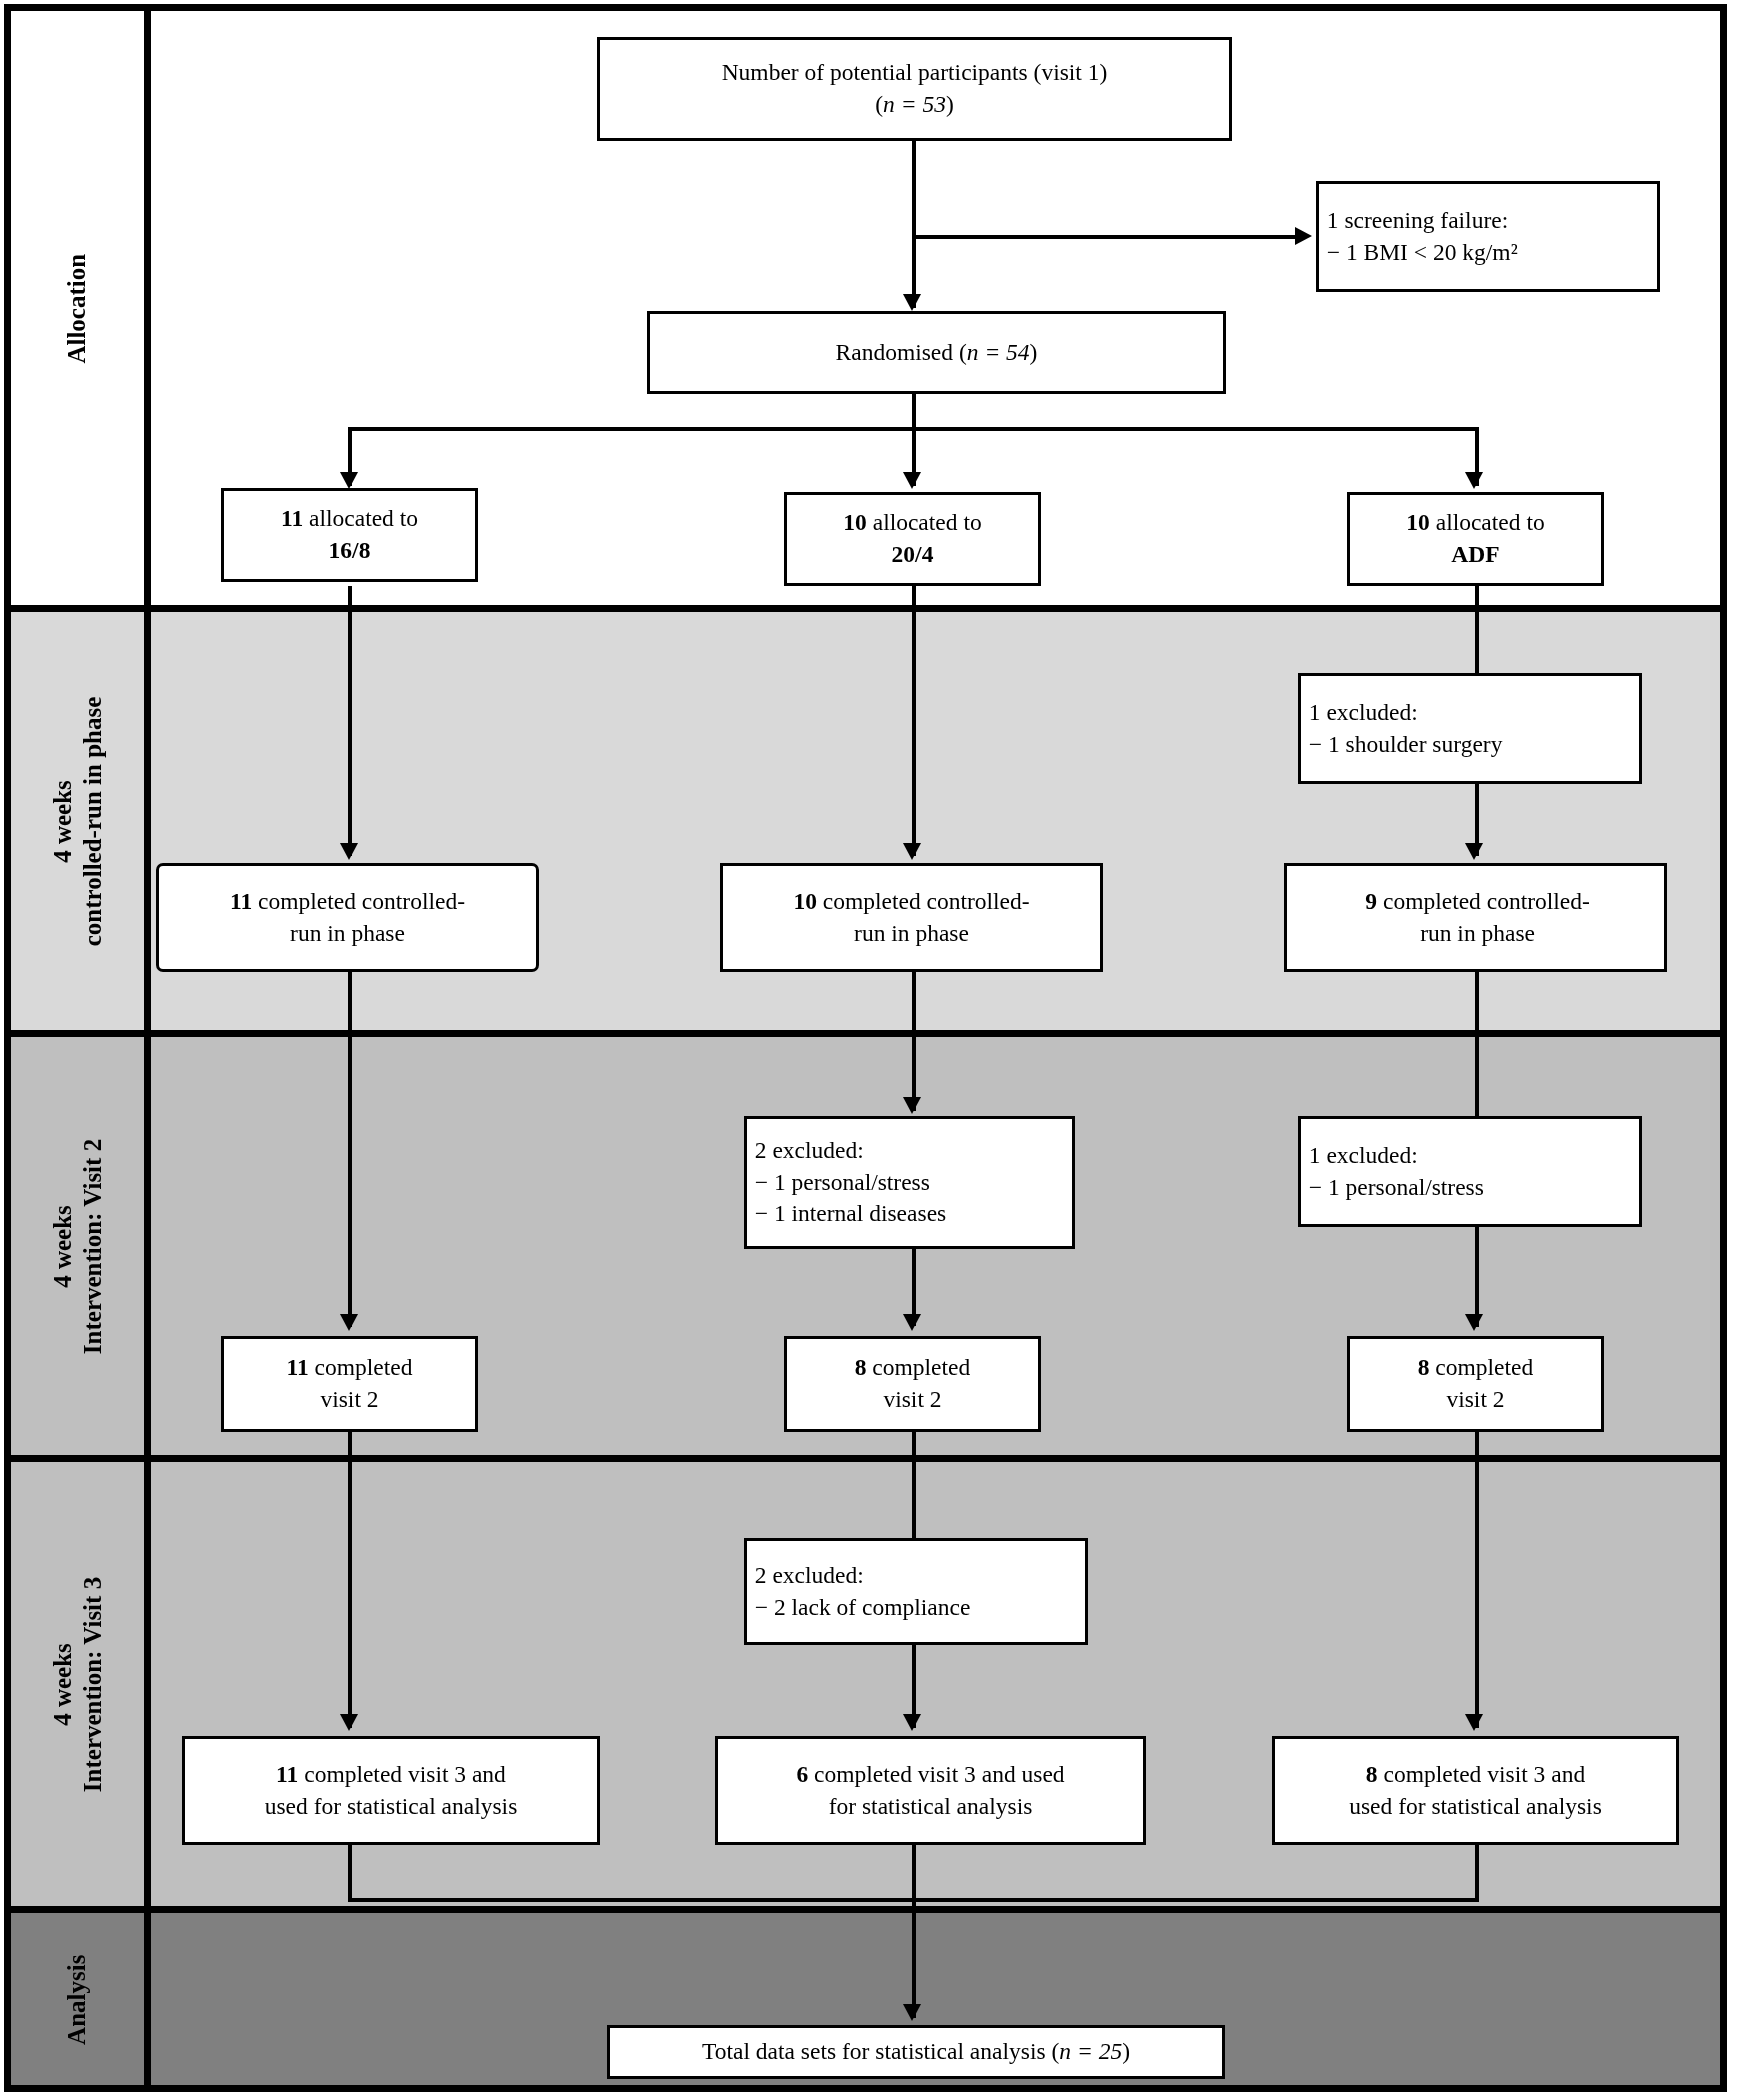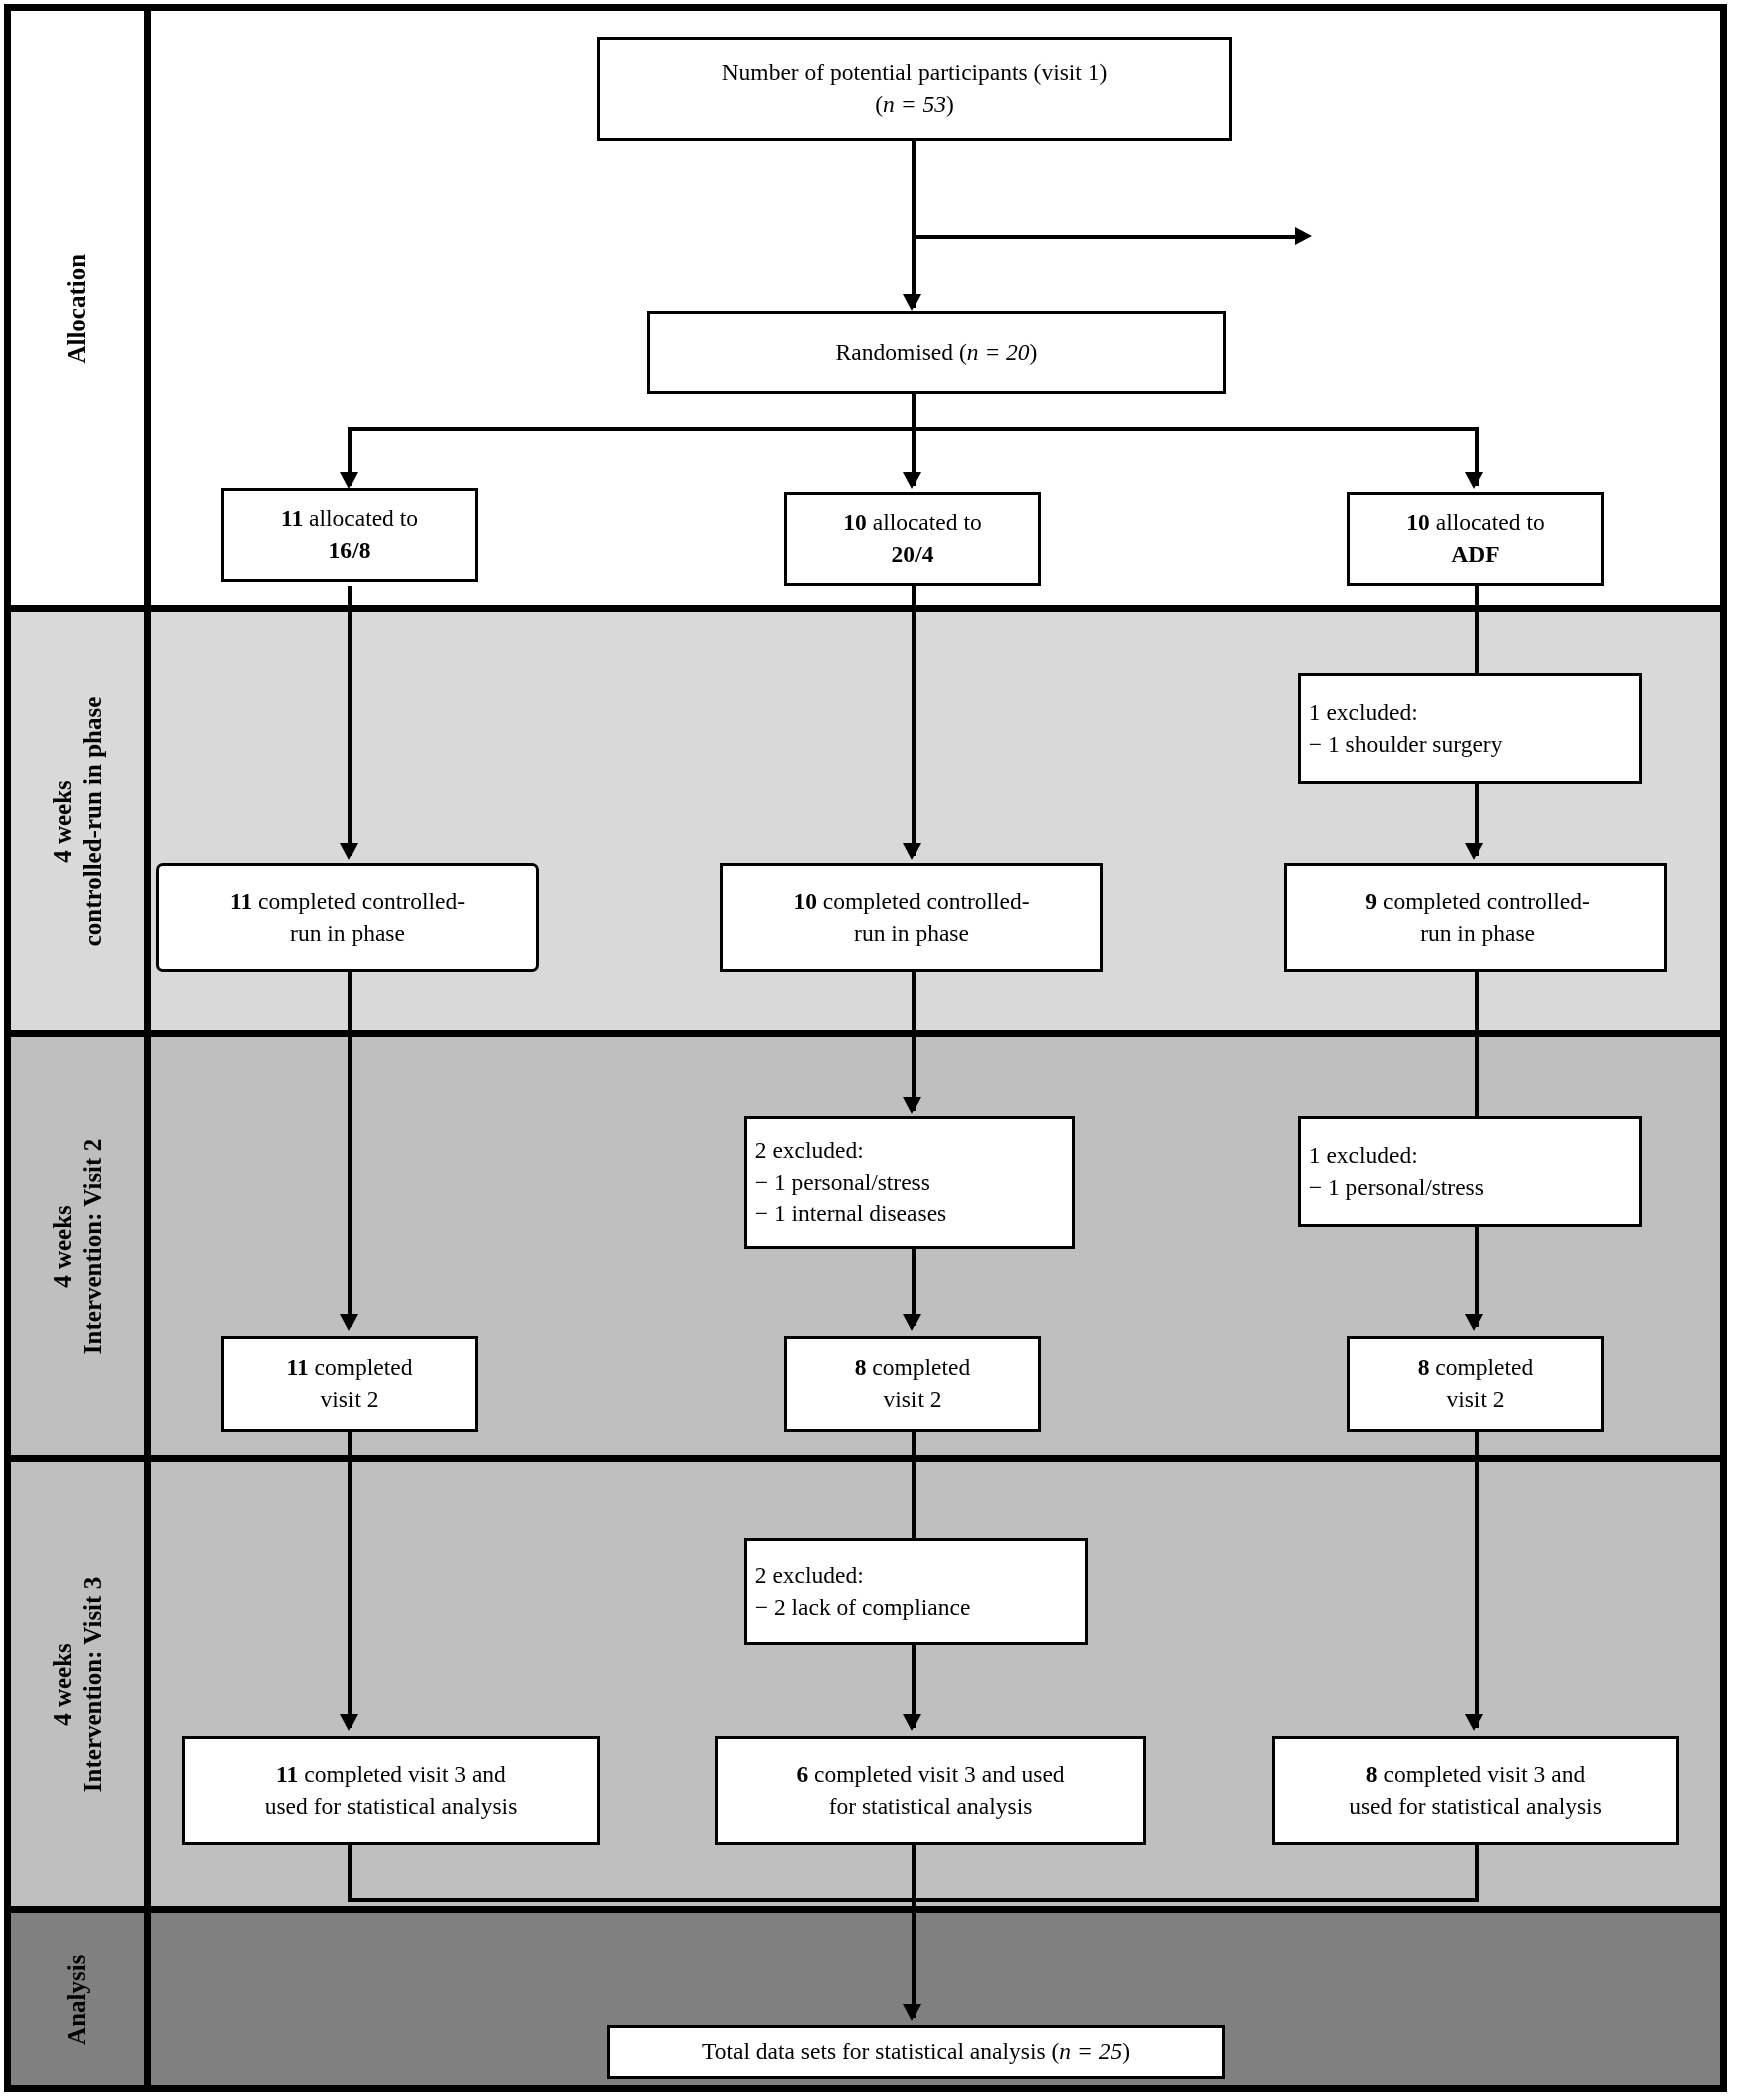--- a/index.html
+++ b/index.html
@@ -107,24 +107,30 @@
       </div>
     </div>
   </div>
 
   <div class="vline" style="left:912px;top:141px;height:167px;"></div>
   <div class="arrow-down" style="left:903px;top:294px;"></div>
 
   <div class="hline" style="left:912px;top:235px;width:383px;"></div>
   <div class="arrow-right" style="left:1295px;top:227px;"></div>
 
+  <div class="box left-al" style="left:1316px;top:181px;width:344px;height:111px;">
+    <div class="t">
+      <div>1 screening failure:</div>
+      <div>− 1 BMI &lt; 20 kg/m²</div>
+    </div>
+  </div>
 
   <div class="box" style="left:647px;top:311px;width:579px;height:83px;">
     <div class="t">
-      <span>Randomised (</span><span class="itl">n = 20</span><span>)</span>
+      <span>Randomised (</span><span class="itl">n = 54</span><span>)</span>
     </div>
   </div>
 
   <div class="vline" style="left:912px;top:394px;height:37px;"></div>
   <div class="hline" style="left:348px;top:427px;width:1131px;"></div>
   <div class="vline" style="left:348px;top:427px;height:59px;"></div>
   <div class="vline" style="left:912px;top:427px;height:59px;"></div>
   <div class="vline" style="left:1475px;top:427px;height:59px;"></div>
   <div class="arrow-down" style="left:340px;top:472px;"></div>
   <div class="arrow-down" style="left:903px;top:472px;"></div>

